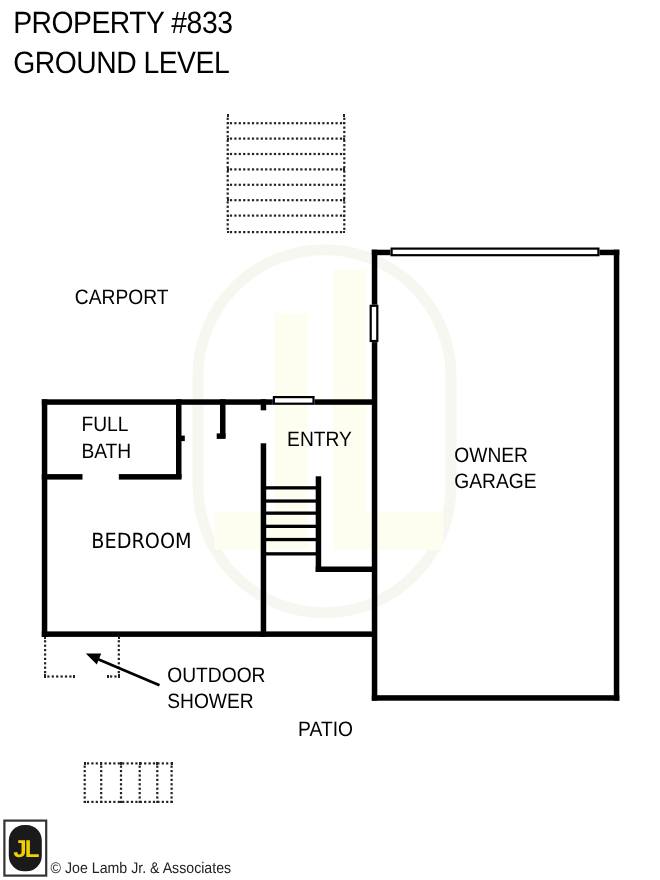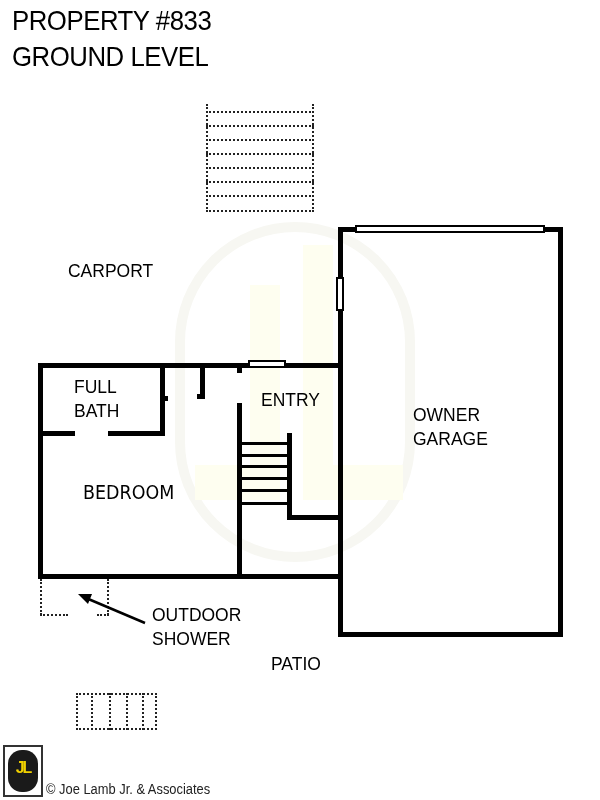--- a/index.html
+++ b/index.html
@@ -11,21 +11,21 @@
     .watermark { position: absolute; left: 175px; top: 222px; width: 240px; height: 340px; border-radius: 120px; border: 10px solid #f7f7f2; box-sizing: border-box; }
     .wm-bar { position: absolute; background: #fefef0; }
     .dotted { position: absolute; border: 2px dotted #222; box-sizing: border-box; }
     .dotted-h { position: absolute; border-top: 2px dotted #222; height: 0; }
     .dotted-v { position: absolute; border-left: 2px dotted #222; width: 0; }
     .window-h { position: absolute; height: 4px; border: 2px solid #000; background: #fff; }
     .window-v { position: absolute; width: 4px; border: 2px solid #000; background: #fff; }
     .footer { position: absolute; left: 46px; top: 781px; font-size: 14px; color: #222; transform: scaleX(0.92); transform-origin: left top; white-space: nowrap; }
     .logo { position: absolute; left: 3px; top: 745px; width: 40px; height: 52px; border: 2px solid #333; background: #fff; box-sizing: border-box; }
     .logo-inner { position: absolute; left: 3px; top: 3px; width: 30px; height: 42px; border-radius: 14px; background: #1a1a1a; }
-    .logo-text { position: absolute; left: 0; top: 9px; width: 30px; text-align: center; font-family: "Liberation Sans", sans-serif; font-weight: bold; font-size: 16px; color: #f0d000; letter-spacing: -2px; }
+    .logo-text { position: absolute; left: 0; top: 9px; width: 30px; text-align: center; font-family: "Liberation Sans", sans-serif; font-weight: bold; font-size: 22px; color: #f0d000; letter-spacing: -2px; }
   </style>
 </head>
 <body>
 
 <div class="watermark"></div>
 <div class="wm-bar" style="left:250px; top:285px; width:30px; height:200px;"></div>
 <div class="wm-bar" style="left:303px; top:245px; width:30px; height:255px;"></div>
 <div class="wm-bar" style="left:195px; top:465px; width:85px; height:35px;"></div>
 <div class="wm-bar" style="left:303px; top:465px; width:100px; height:35px;"></div>
 

